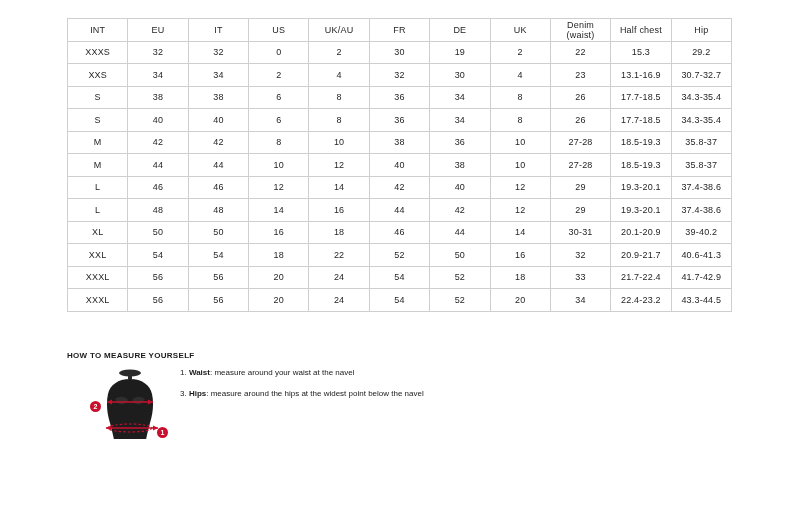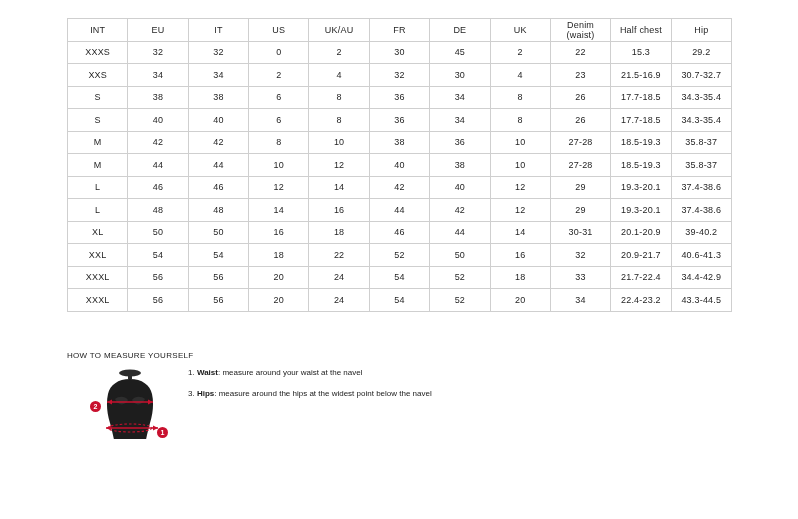--- a/index.html
+++ b/index.html
@@ -45,30 +45,29 @@
   table.size-table th {
     font-weight: normal;
   }
 
   
   .measure-title {
     position: absolute;
     left: 67px;
     top: 351px;
     font-size: 8px;
-    font-weight: normal;
+    font-weight: bold;
     letter-spacing: 0.3px;
     color: #1a1a1a;
   }
   .measure-list {
     position: absolute;
     left: 180px;
     top: 367px;
     width: 400px;
-    margin-left: 8px;
   }
   .measure-item {
     font-size: 8px;
     line-height: 11px;
     margin-bottom: 10px;
     color: #1a1a1a;
   }
   .measure-item .num { }
   .measure-item b { font-weight: bold; }
 
@@ -121,37 +120,37 @@
         </tr>
       </thead>
       <tbody>
         <tr>
           <td>XXXS</td>
           <td>32</td>
           <td>32</td>
           <td>0</td>
           <td>2</td>
           <td>30</td>
-          <td>45</td>
+          <td>19</td>
           <td>2</td>
           <td>22</td>
           <td>15.3</td>
           <td>29.2</td>
         </tr>
         <tr>
           <td>XXS</td>
           <td>34</td>
           <td>34</td>
           <td>2</td>
           <td>4</td>
           <td>32</td>
           <td>30</td>
           <td>4</td>
           <td>23</td>
-          <td>21.5-16.9</td>
+          <td>13.1-16.9</td>
           <td>30.7-32.7</td>
         </tr>
         <tr>
           <td>S</td>
           <td>38</td>
           <td>38</td>
           <td>6</td>
           <td>8</td>
           <td>36</td>
           <td>34</td>
@@ -255,21 +254,21 @@
           <td>XXXL</td>
           <td>56</td>
           <td>56</td>
           <td>20</td>
           <td>24</td>
           <td>54</td>
           <td>52</td>
           <td>18</td>
           <td>33</td>
           <td>21.7-22.4</td>
-          <td>34.4-42.9</td>
+          <td>41.7-42.9</td>
         </tr>
         <tr>
           <td>XXXL</td>
           <td>56</td>
           <td>56</td>
           <td>20</td>
           <td>24</td>
           <td>54</td>
           <td>52</td>
           <td>20</td>

